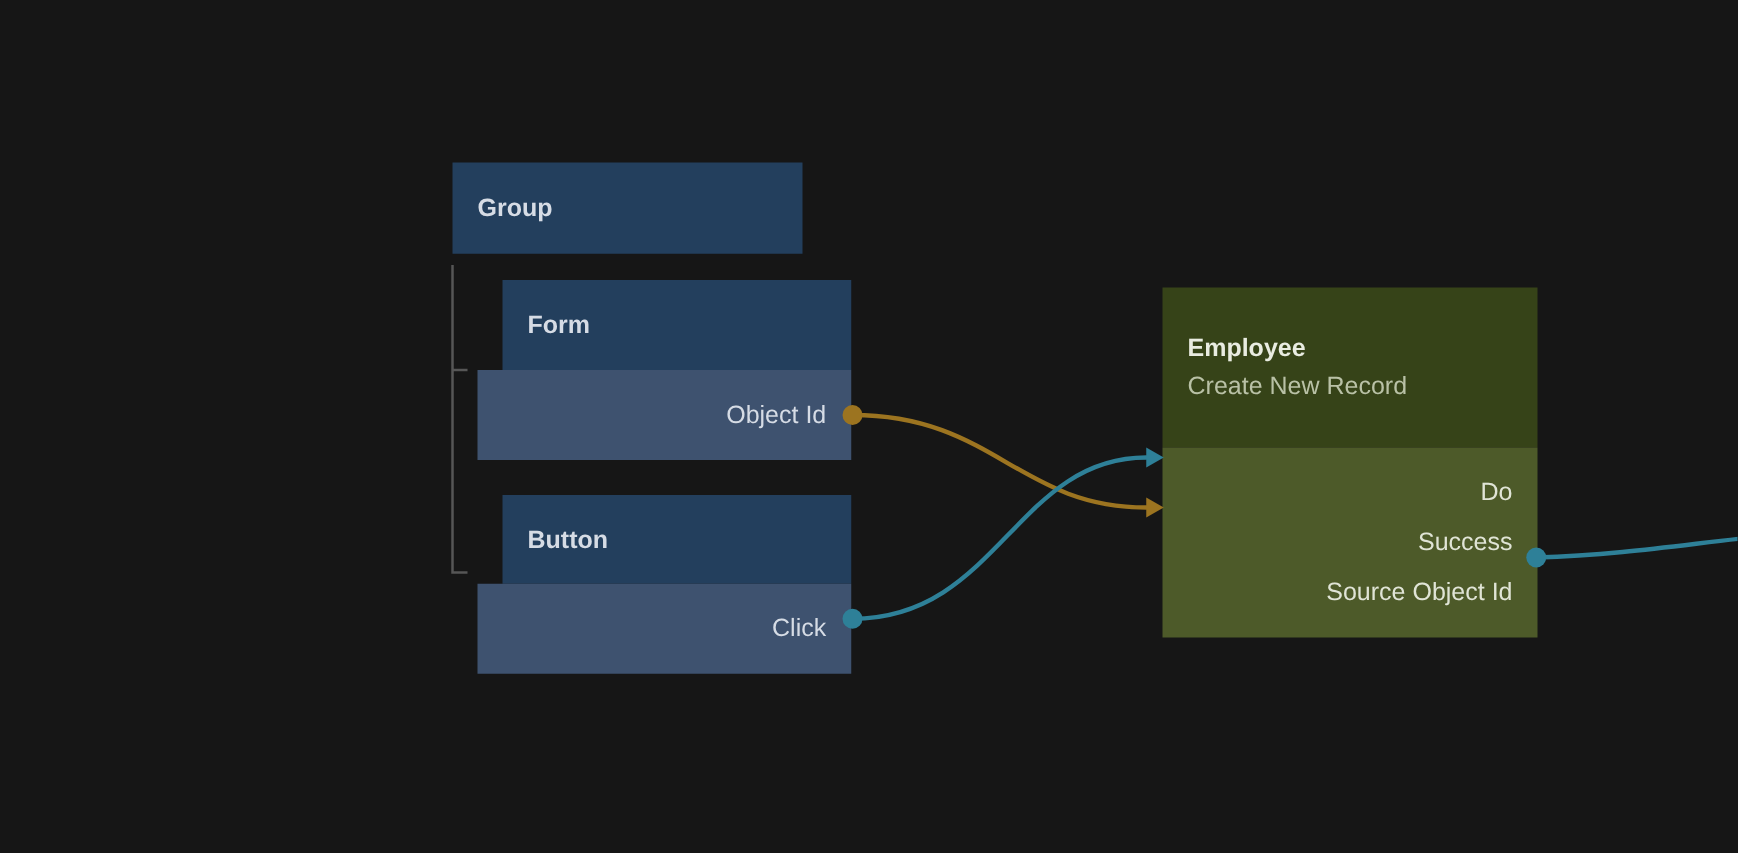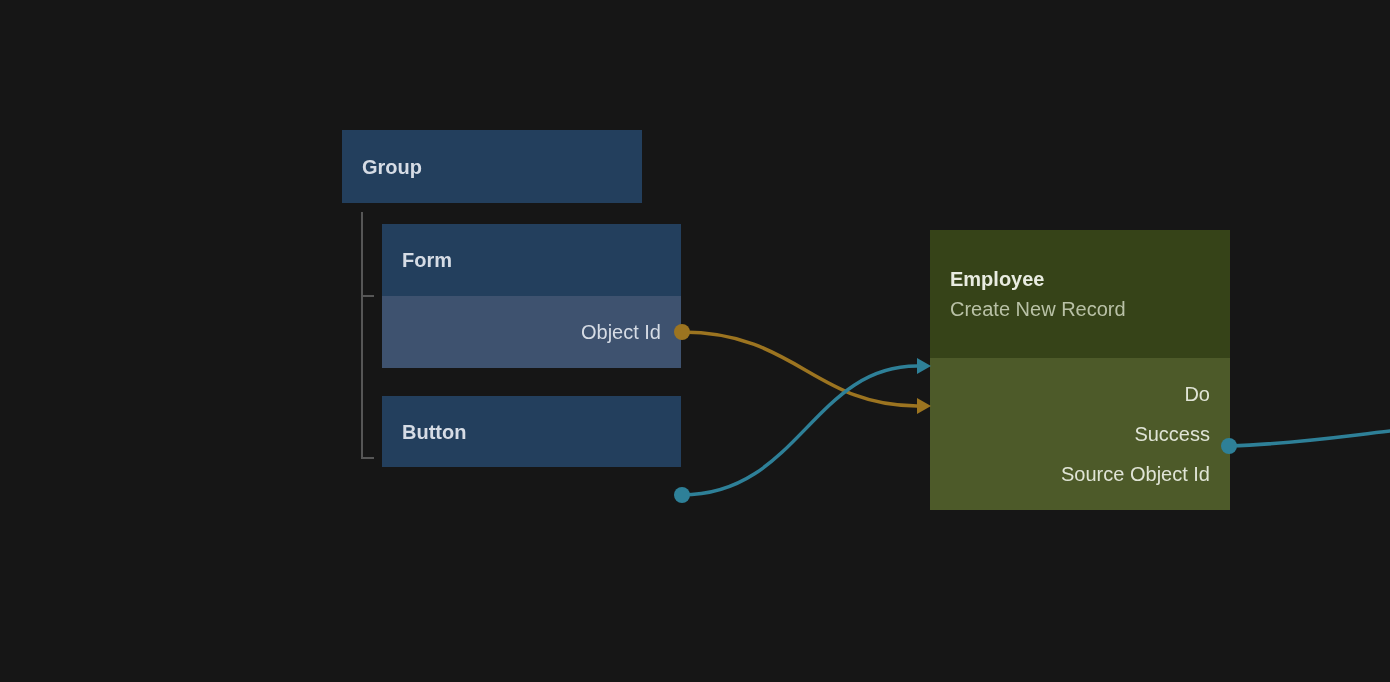--- a/index.html
+++ b/index.html
@@ -39,21 +39,21 @@
   }
   .node-body{display:flex;flex-direction:column;justify-content:center;}
   .port-row{
     display:flex;align-items:center;height:40px;padding:0 20px;
     font-size:20px;font-weight:400;margin-left:36px;
   }
   .port-row.out{justify-content:flex-end;}
   .port-row.in{justify-content:flex-end;}
 
   
-  .blue .node-header{background:var(--blue-header);}
+  .blue .node-header{background:var(--blue-header);margin-left:20px;}
   .blue .node-title{color:var(--blue-title-text);}
   .blue .node-body{background:var(--blue-body);}
   .blue .port-row{color:var(--blue-port-text);}
 
   
   .green .node-header{background:var(--green-header);}
   .green .node-title{color:var(--green-title-text);}
   .green .node-subtitle{color:var(--green-subtitle-text);}
   .green .node-body{background:var(--green-body);}
   .green .port-row{color:var(--green-port-text);}
@@ -106,20 +106,25 @@
       <div class="port-row out">
         <span>Object Id</span>
       </div>
     </div>
   </div>
 
   <div class="node blue" id="node-button">
     <div class="node-header">
       <div class="node-title">Button</div>
     </div>
+    <div class="node-body">
+      <div class="port-row out">
+        <span>Click</span>
+      </div>
+    </div>
   </div>
 
   <div class="node green" id="node-employee">
     <div class="node-header">
       <div class="node-title">Employee</div>
       <div class="node-subtitle">Create New Record</div>
     </div>
     <div class="node-body">
       <div class="port-row in">
         <span>Do</span>

